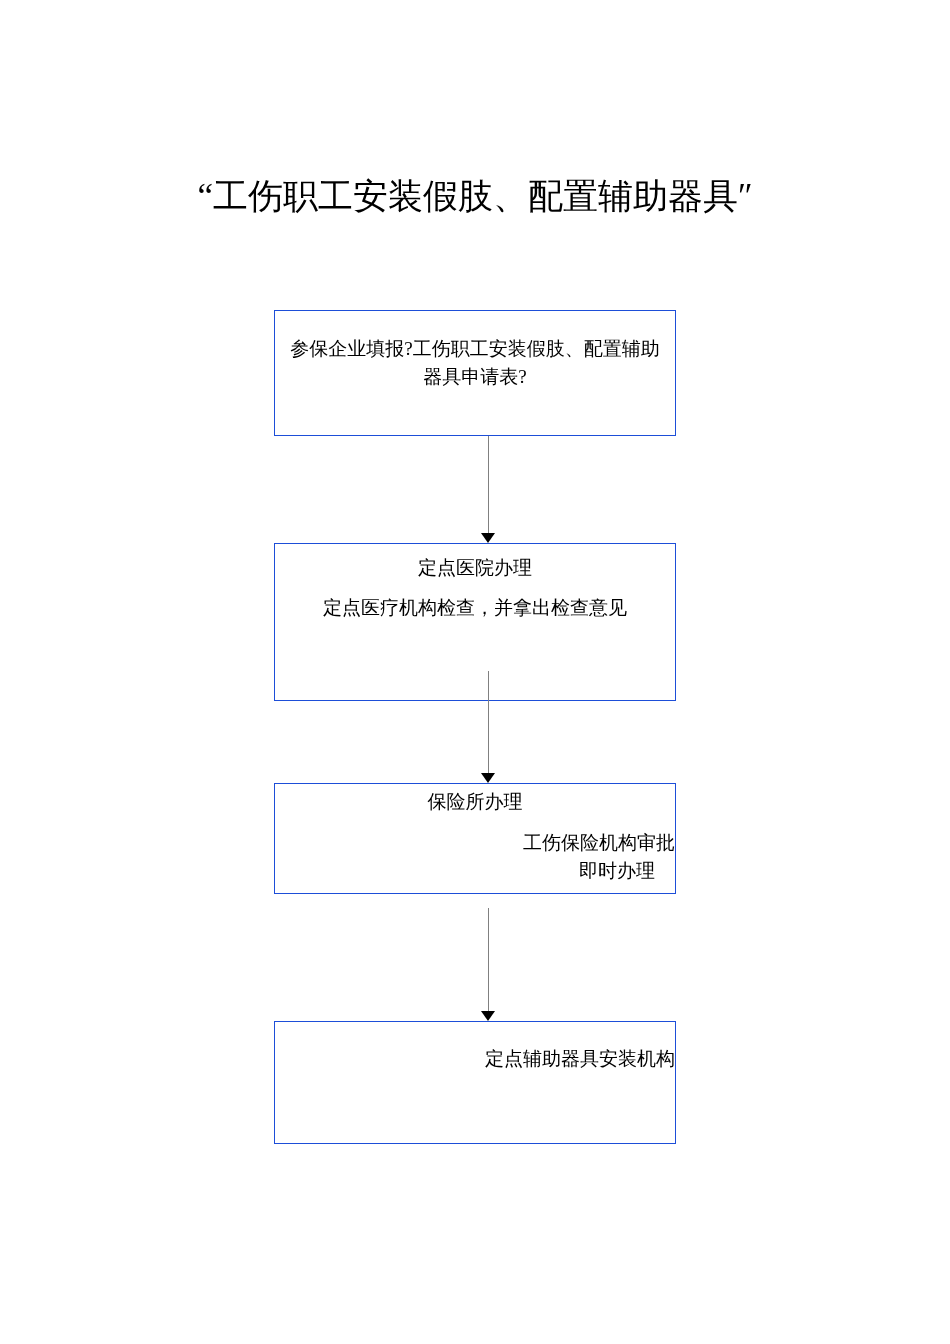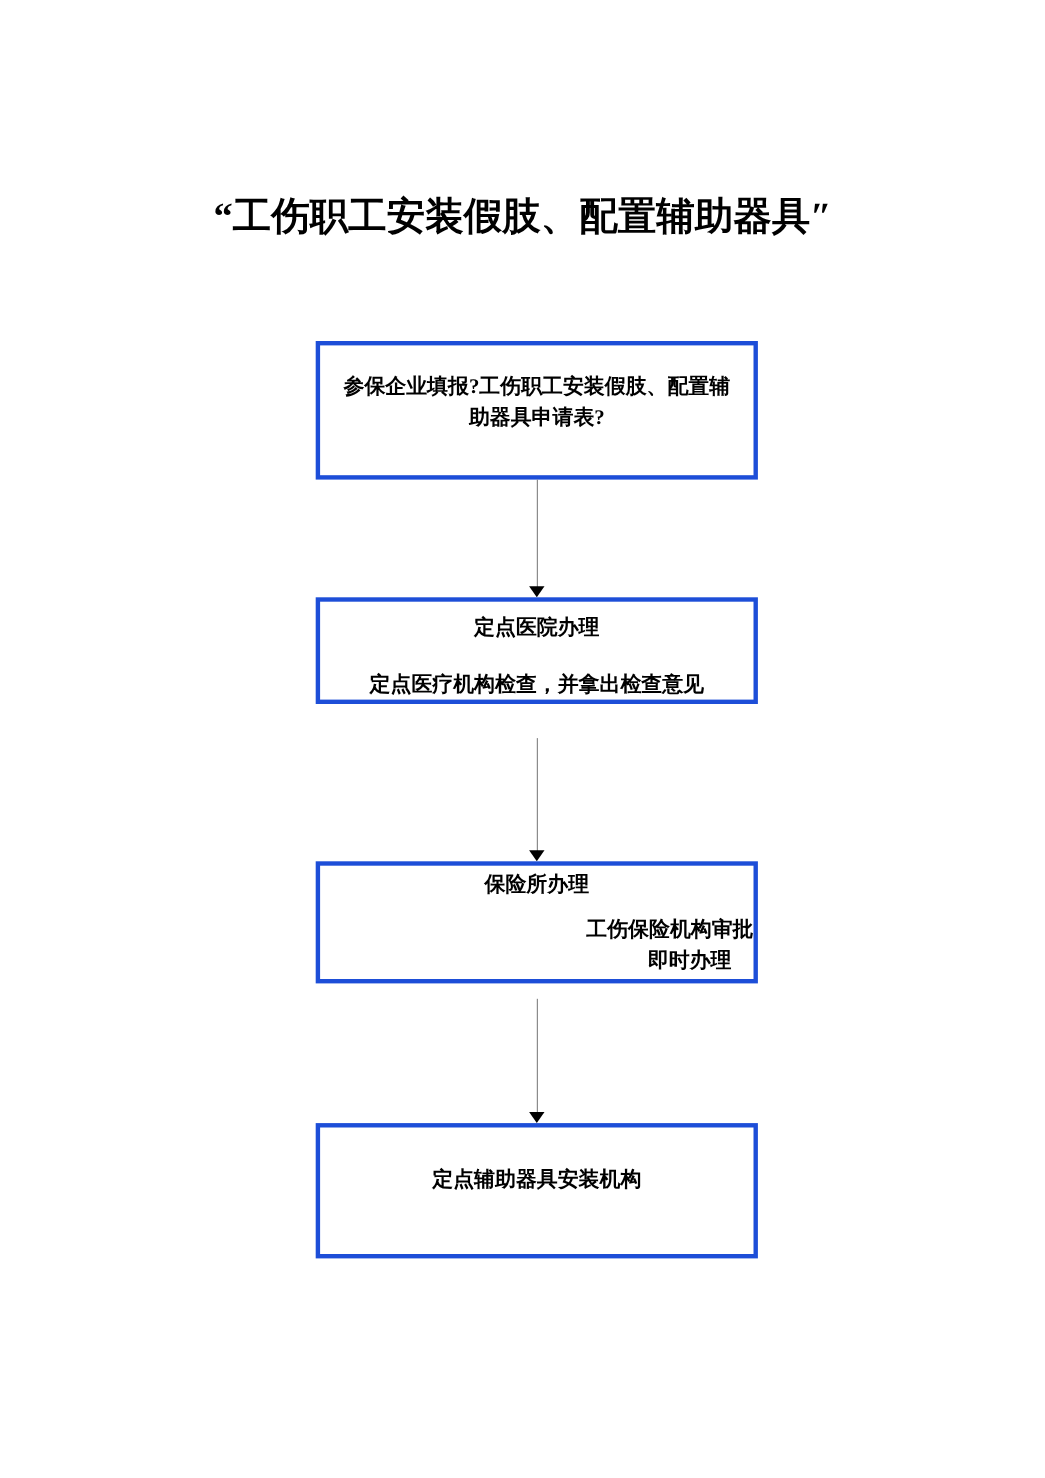--- a/index.html
+++ b/index.html
@@ -12,57 +12,56 @@
     height: 1344px;
     position: relative;
     font-family: "Liberation Serif", "DejaVu Serif", serif;
     color: #000000;
     overflow: hidden;
   }
   .page {
     position: absolute;
     inset: 0;
     background: #ffffff;
-    font-weight: bold;
   }
   .title {
     position: absolute;
     top: 170px;
     left: 0;
     width: 950px;
     text-align: center;
     font-size: 35px;
     line-height: 53px;
     white-space: nowrap;
   }
   .node {
     position: absolute;
-    left: 287px;
+    left: 274px;
     width: 402px;
     box-sizing: border-box;
-    border: 4px solid #1d4ed8;
+    border: 1px solid #1d4ed8;
     background: #ffffff;
     font-size: 19px;
   }
   .node .line {
     line-height: 28px;
     text-align: center;
   }
   .node-1 { top: 310px; height: 126px; }
-  .node-2 { top: 543px; height: 97px; }
+  .node-2 { top: 543px; height: 158px; }
   .node-3 { top: 783px; height: 111px; }
   .node-4 { top: 1021px; height: 123px; }
 
   .node-1 .l0 { margin-top: 24px; padding: 0 12px; }
   .node-2 .l0 { margin-top: 10px; }
-  .node-2 .l1 { margin-top: 24px; }
+  .node-2 .l1 { margin-top: 12px; }
   .node-3 .l0 { margin-top: 4px; }
   .node-3 .l1 { margin-top: 13px; text-align: right; }
   .node-3 .l2 { margin-top: 0; text-align: right; padding-right: 20px; }
-  .node-4 .l0 { margin-top: 34px; }
+  .node-4 .l0 { margin-top: 23px; text-align: right; }
 
   .arrow {
     position: absolute;
     left: 481px;
     width: 15px;
   }
   .arrow-1 { top: 436px; height: 107px; }
   .arrow-2 { top: 671px; height: 112px; }
   .arrow-3 { top: 908px; height: 113px; }
   .arrow .shaft {

